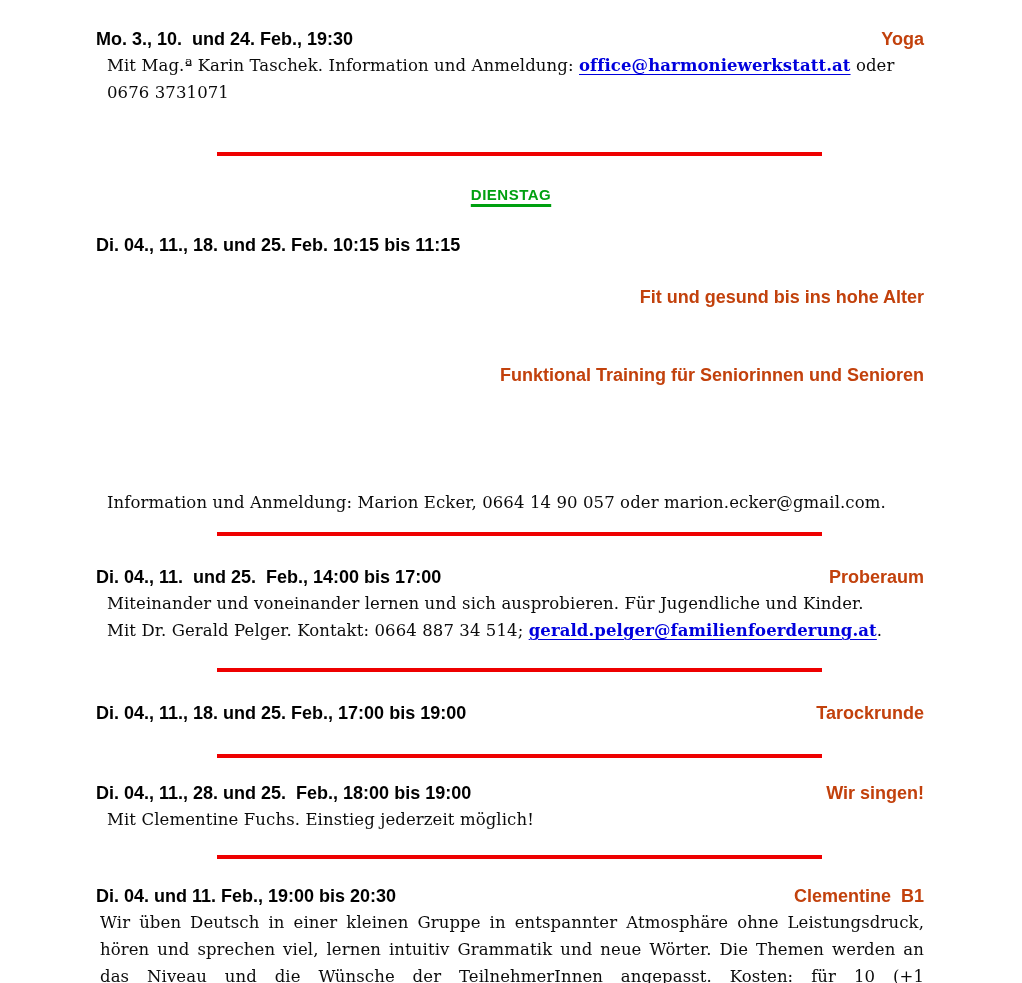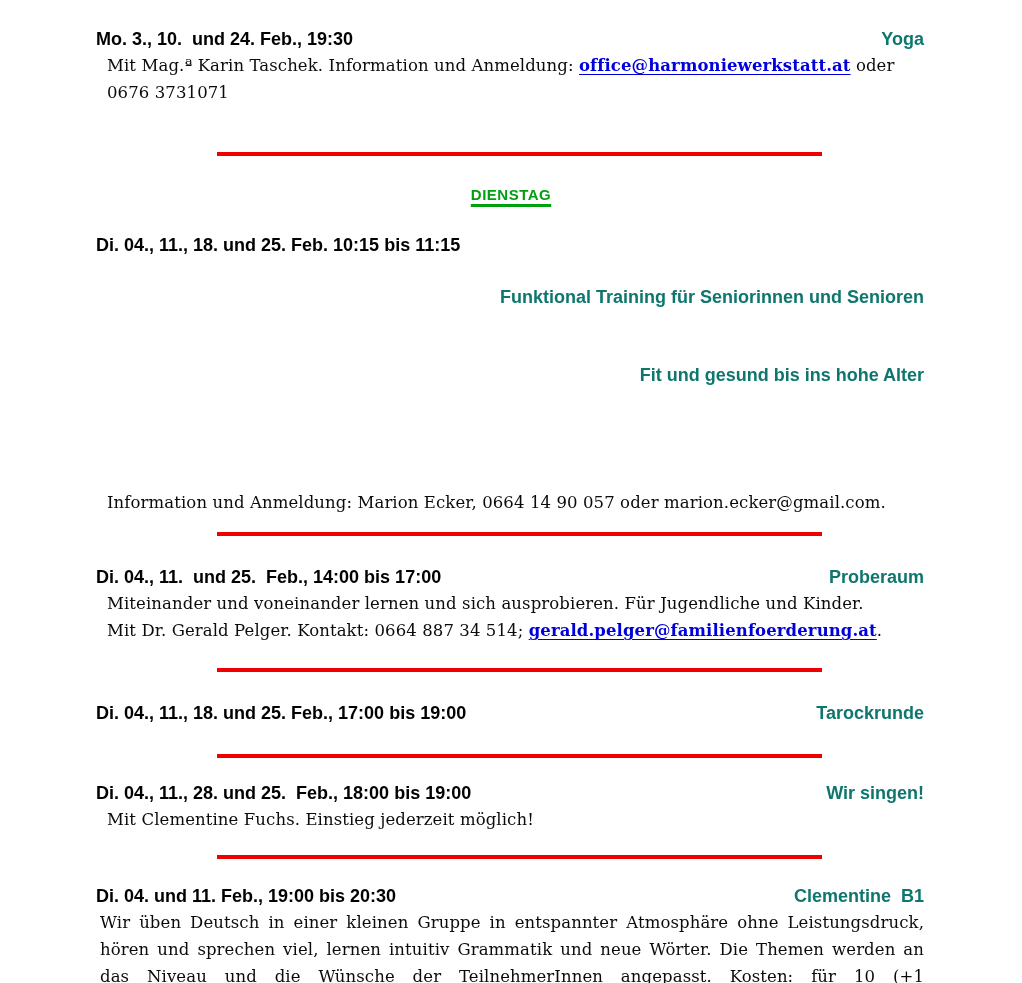--- a/index.html
+++ b/index.html
@@ -29,21 +29,21 @@
     font-weight: bold;
     font-size: 18px;
     line-height: 26px;
   }
   .date {
     white-space: pre-wrap;
     color: #000000;
     flex: 0 0 auto;
   }
   .title {
-    color: #0f766e;
+    color: #c2410c;
     text-align: right;
     white-space: pre-wrap;
     flex: 1 1 auto;
     padding-left: 14px;
   }
   .body-text-block {
     font-size: 16.5px;
     line-height: 27px;
     padding-left: 11px;
     letter-spacing: 0.1px;
@@ -112,22 +112,22 @@
   <hr class="divider d1">
 
   <div class="day-heading">
     <span>DIENSTAG</span>
   </div>
 
   <div class="sec m-sec1">
     <div class="head">
       <div class="date">Di. 04., 11., 18. und 25. Feb. 10:15 bis 11:15</div>
       <div class="title">
+        <div>Fit und gesund bis ins hohe Alter</div>
         <div>Funktional Training für Seniorinnen und Senioren</div>
-        <div>Fit und gesund bis ins hohe Alter</div>
       </div>
     </div>
     <div class="body-text-block m-body1"><br><span class="seg-u">Information und Anmeldung:</span><span class="seg-t">  Marion Ecker, 0664 14 90 057 oder marion.ecker@gmail.com.</span></div>
   </div>
 
   <hr class="divider d2">
 
   <div class="sec m-sec2">
     <div class="head">
       <div class="date">Di. 04., 11.  und 25.  Feb., 14:00 bis 17:00</div>

